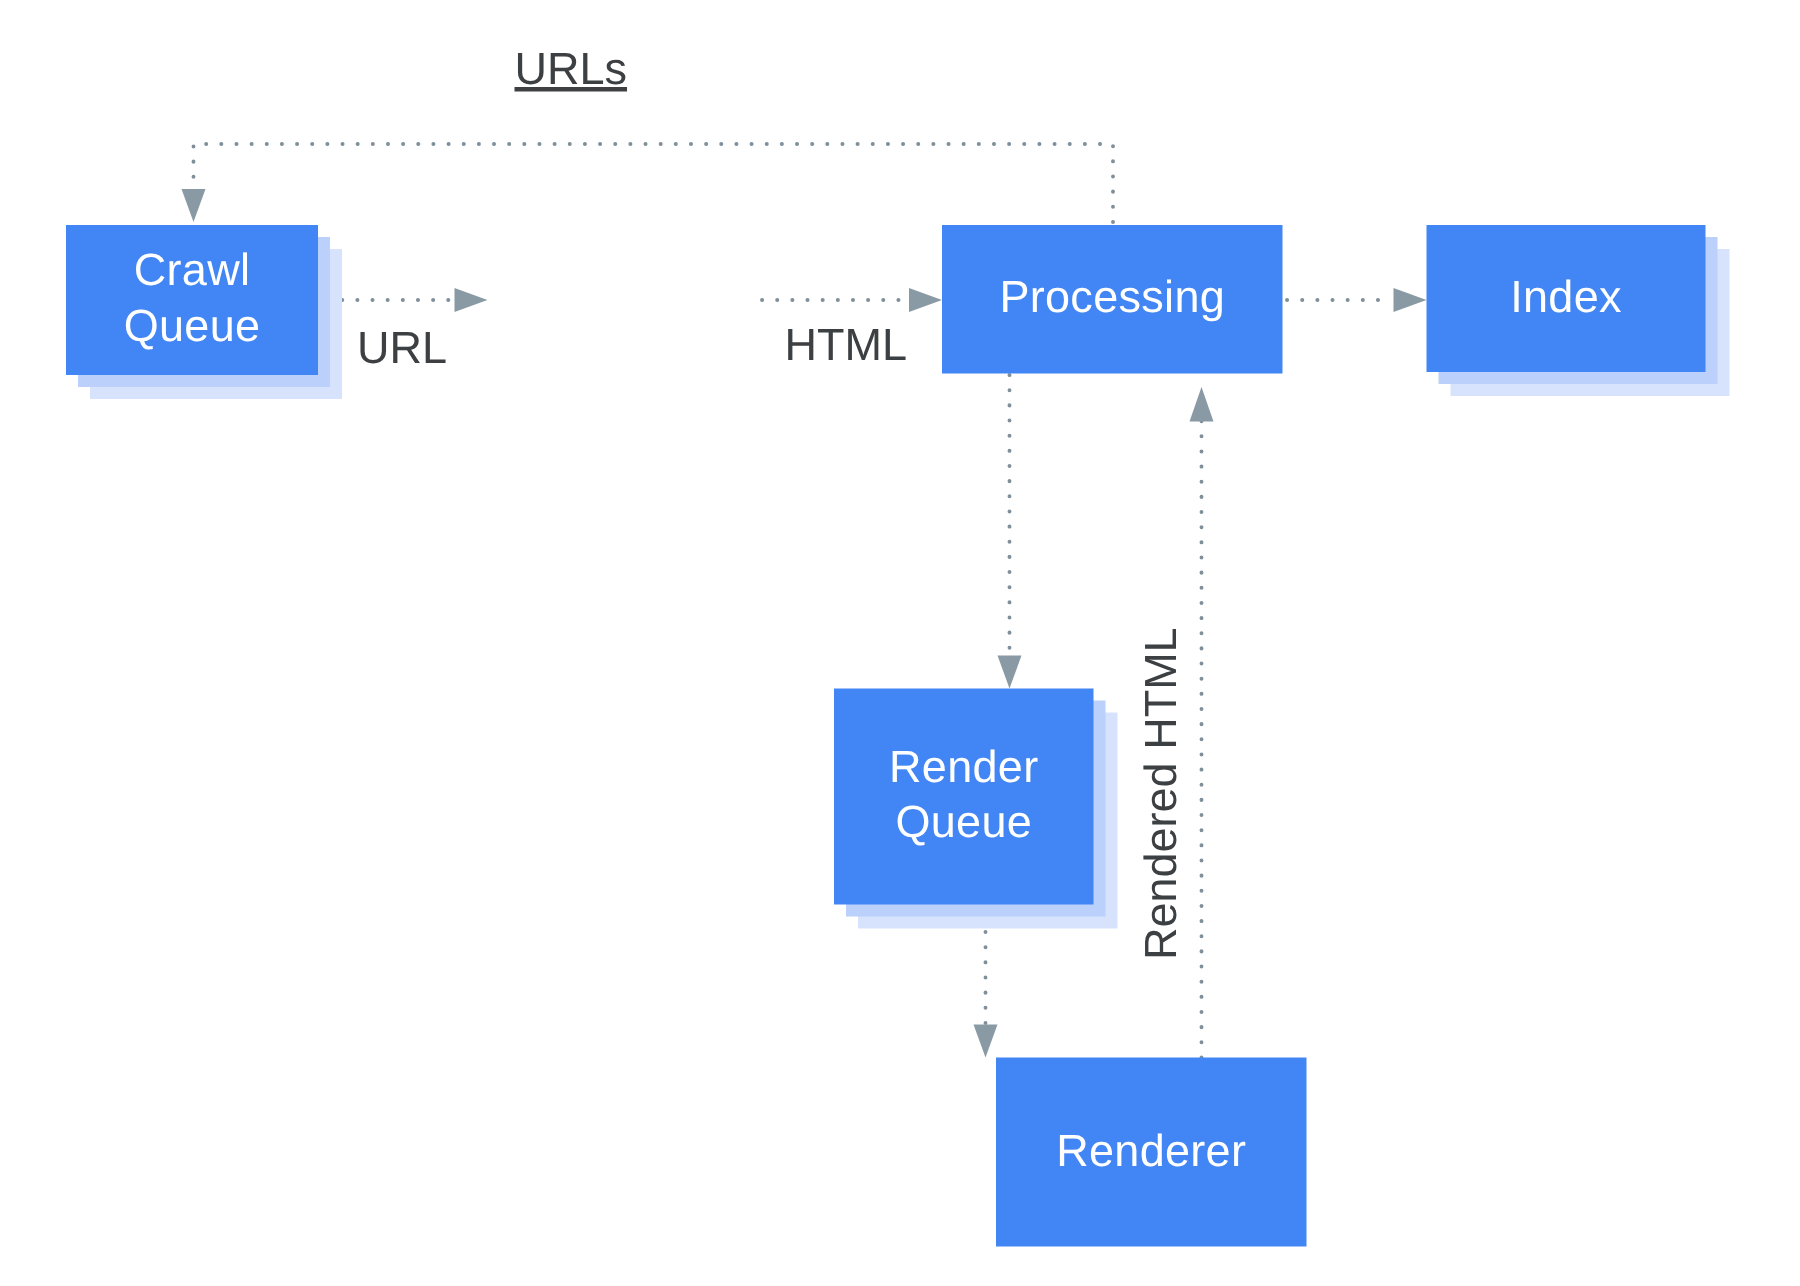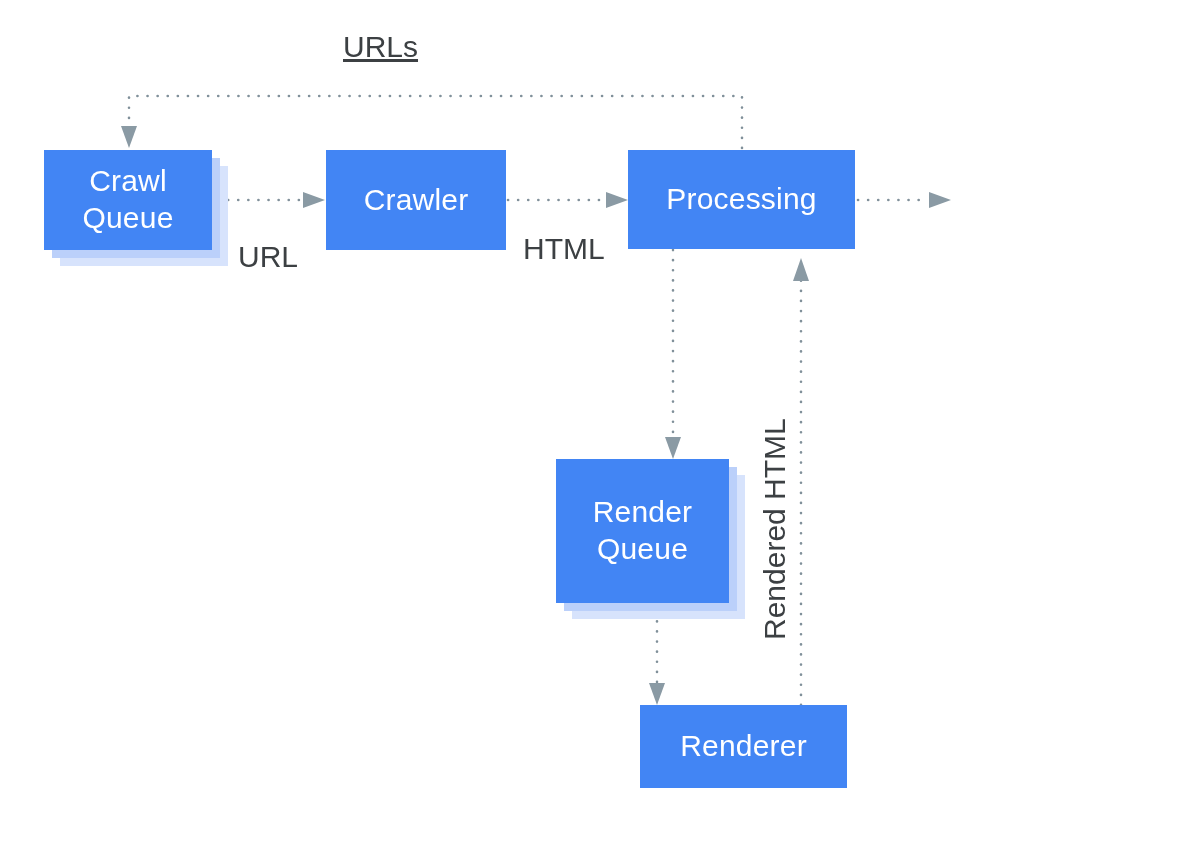--- a/index.html
+++ b/index.html
@@ -137,45 +137,47 @@
   </svg>
 
   <div class="node" style="left:44px; top:150px; width:168px; height:100px;">
     <div class="layer back2"></div>
     <div class="layer back1"></div>
     <div class="layer front"></div>
     <div class="label">Crawl
 Queue</div>
   </div>
 
-  <div class="node" style="left:326px; top:150px; width:180px; height:100px;">
-    <div class="layer front"></div>
-    <div class="label">Crawler</div>
-  </div>
 
   <div class="node" style="left:628px; top:150px; width:227px; height:99px;padding-left:13px;">
     <div class="layer front"></div>
     <div class="label">Processing</div>
   </div>
 
+  <div class="node" style="left:951px; top:150px; width:186px; height:98px;">
+    <div class="layer back2"></div>
+    <div class="layer back1"></div>
+    <div class="layer front"></div>
+    <div class="label">Index</div>
+  </div>
 
   <div class="node" style="left:556px; top:459px; width:173px; height:144px;">
     <div class="layer back2"></div>
     <div class="layer back1"></div>
     <div class="layer front"></div>
     <div class="label">Render
 Queue</div>
   </div>
 
-  <div class="node" style="left:640px; top:705px; width:207px; height:83px;border-radius:17px;">
+  <div class="node" style="left:664px; top:705px; width:207px; height:126px;border-radius:17px;">
     <div class="layer front"></div>
     <div class="label">Renderer</div>
   </div>
 
   <div class="edge-label" style="left:343px; top:30px;text-decoration:underline;">URLs</div>
 
-  <div class="edge-label" style="left:238px; top:240px;">URL</div>
+  <div class="edge-label" style="left:238px; top:216px;">URL</div>
 
-  <div class="edge-label" style="left:523px; top:232px;">HTML</div>
+  <div class="edge-label" style="left:523px; top:214px;">HTML</div>
 
   <div class="edge-label vertical" style="left:758px; top:640px;">Rendered HTML</div>
 
 </div>
 
 </body></html>

